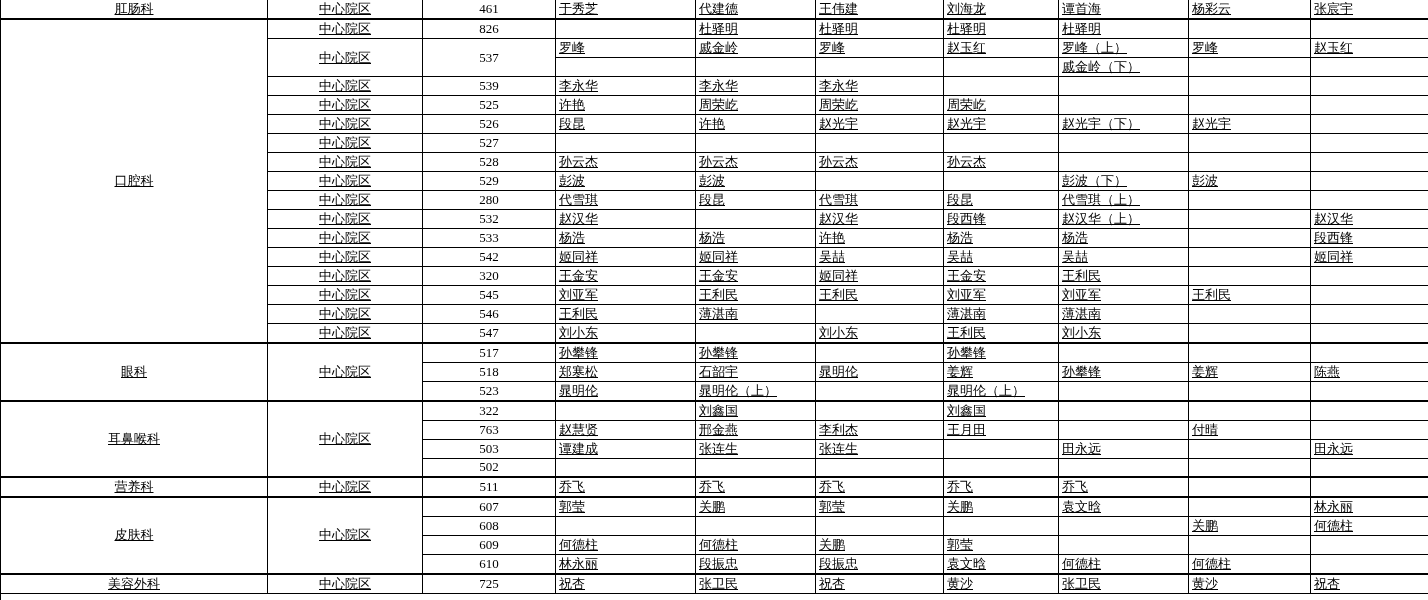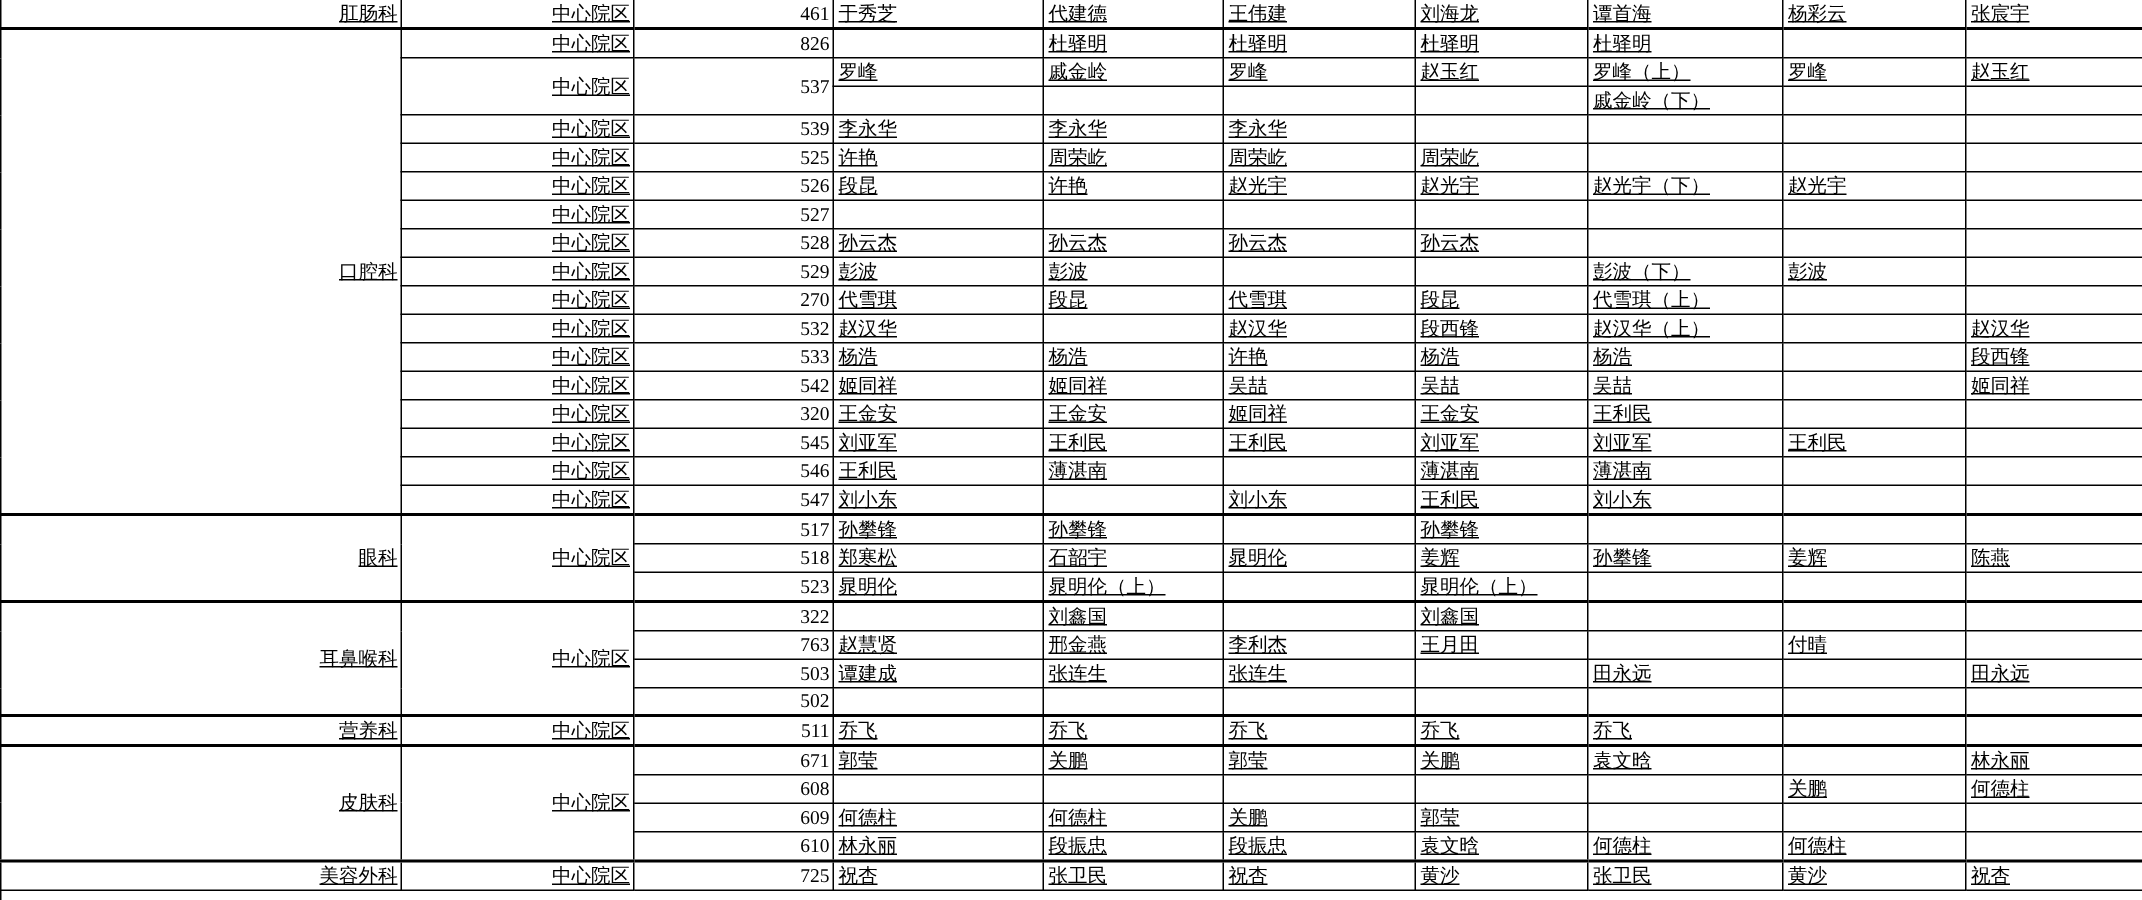--- a/index.html
+++ b/index.html
@@ -17,21 +17,21 @@
     border: 1px solid #000;
     font-size: 13px;
     padding: 0 2px;
     overflow: hidden;
     white-space: nowrap;
     height: 18px;
     vertical-align: middle;
     background: #fff;
   }
   tr:first-child td { border-top: none; }
-  td.center { text-align: right; }
+  td.center { text-align: center; }
   td.name { text-align: left; padding-left: 3px; }
   span.u { text-decoration: underline; }
   tr.sec td { border-top: 2px solid #000; }
   tfoot td {
     border-top: 2px solid #000;
     border-bottom: 2px solid #000;
     height: 34px;
     font-size: 17px;
     text-align: center;
     white-space: nowrap;
@@ -160,21 +160,21 @@
           <td class="name"><span class="u">彭波</span></td>
           <td class="name"><span class="u">彭波</span></td>
           <td class="name"></td>
           <td class="name"></td>
           <td class="name"><span class="u">彭波（下）</span></td>
           <td class="name"><span class="u">彭波</span></td>
           <td class="name"></td>
         </tr>
         <tr>
           <td class="center"><span class="u">中心院区</span></td>
-          <td class="center"><span>270</span></td>
+          <td class="center"><span>280</span></td>
           <td class="name"><span class="u">代雪琪</span></td>
           <td class="name"><span class="u">段昆</span></td>
           <td class="name"><span class="u">代雪琪</span></td>
           <td class="name"><span class="u">段昆</span></td>
           <td class="name"><span class="u">代雪琪（上）</span></td>
           <td class="name"></td>
           <td class="name"></td>
         </tr>
         <tr>
           <td class="center"><span class="u">中心院区</span></td>
@@ -335,21 +335,21 @@
           <td class="name"><span class="u">乔飞</span></td>
           <td class="name"><span class="u">乔飞</span></td>
           <td class="name"><span class="u">乔飞</span></td>
           <td class="name"><span class="u">乔飞</span></td>
           <td class="name"></td>
           <td class="name"></td>
         </tr>
         <tr class="sec">
           <td class="center" rowspan="4"><span class="u">皮肤科</span></td>
           <td class="center" rowspan="4"><span class="u">中心院区</span></td>
-          <td class="center"><span>671</span></td>
+          <td class="center"><span>607</span></td>
           <td class="name"><span class="u">郭莹</span></td>
           <td class="name"><span class="u">关鹏</span></td>
           <td class="name"><span class="u">郭莹</span></td>
           <td class="name"><span class="u">关鹏</span></td>
           <td class="name"><span class="u">袁文晗</span></td>
           <td class="name"></td>
           <td class="name"><span class="u">林永丽</span></td>
         </tr>
         <tr>
           <td class="center"><span>608</span></td>

